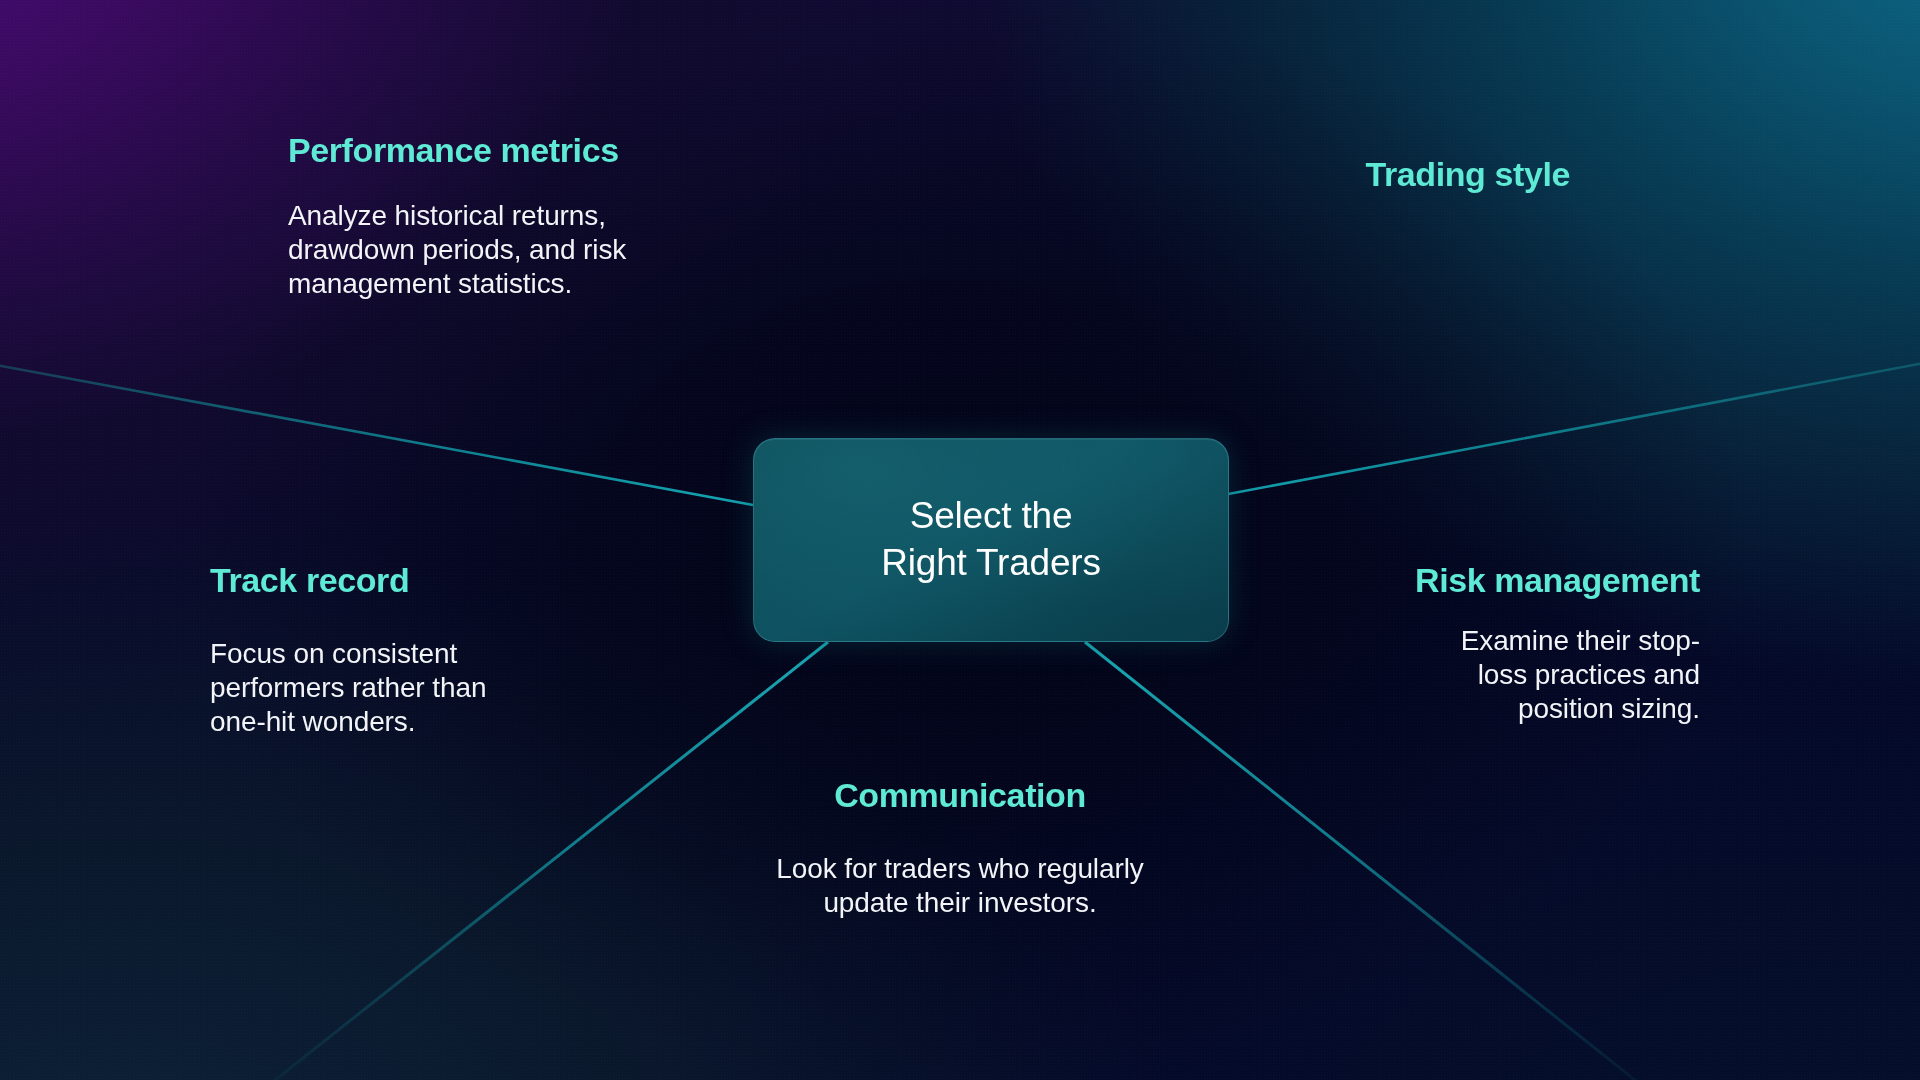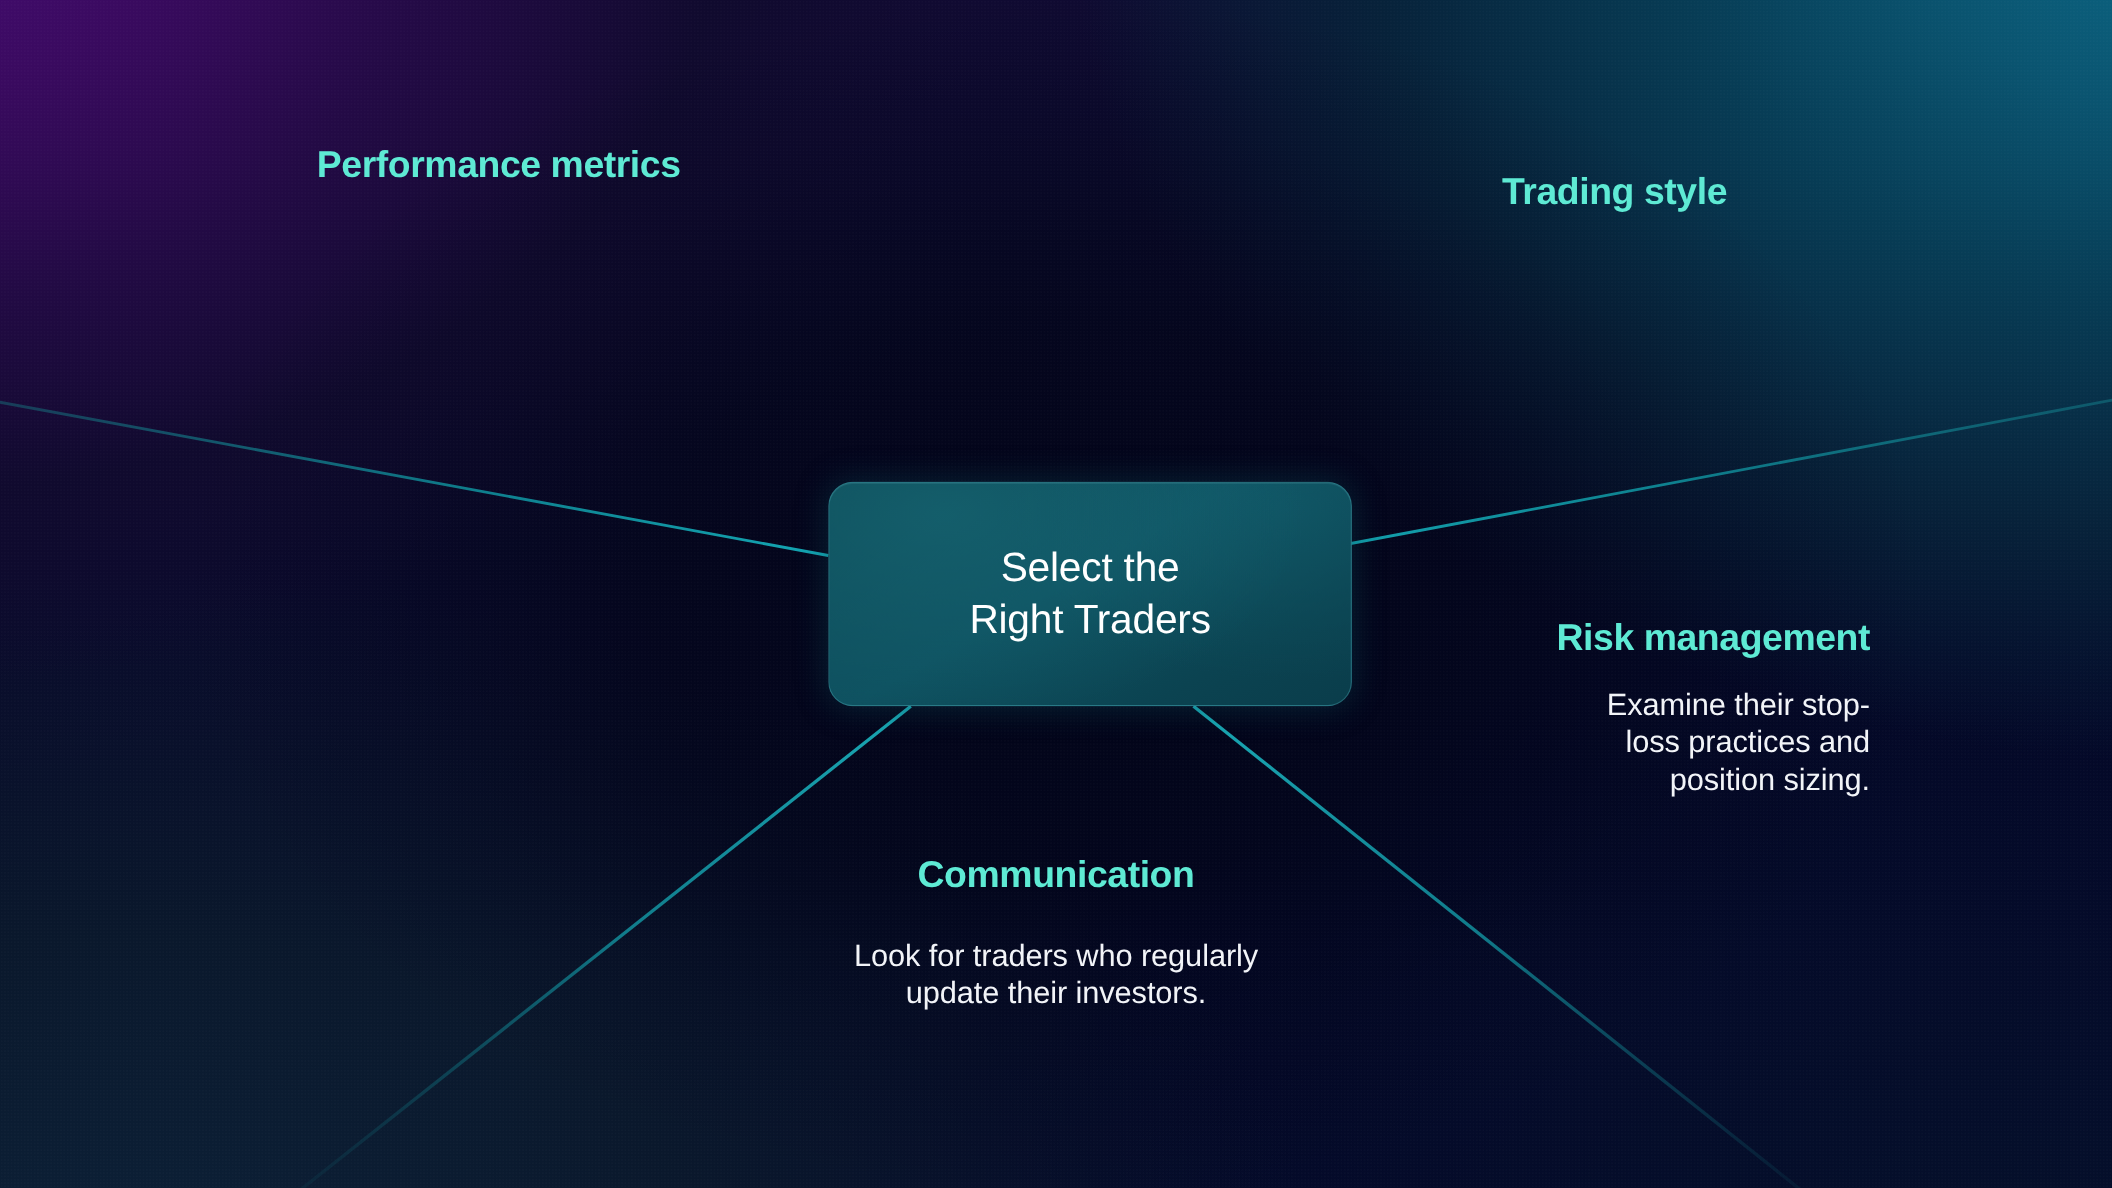--- a/index.html
+++ b/index.html
@@ -157,26 +157,35 @@
     <line x1="1085" y1="642" x2="1660" y2="1100" stroke="url(#gradDownRight)" stroke-width="3"></line>
   </svg>
 
   <div class="center-node">
     <div class="center-node-title">Select the
 Right Traders</div>
   </div>
 
   <div class="branch align-left" id="branch-performance-metrics">
     <div class="branch-title">Performance metrics</div>
+    <div class="branch-body">Analyze historical returns,
+drawdown periods, and risk
+management statistics.</div>
   </div>
 
   <div class="branch align-right" id="branch-trading-style">
     <div class="branch-title">Trading style</div>
   </div>
 
+  <div class="branch align-left" id="branch-track-record">
+    <div class="branch-title">Track record</div>
+    <div class="branch-body">Focus on consistent
+performers rather than
+one-hit wonders.</div>
+  </div>
 
   <div class="branch align-right" id="branch-risk-management">
     <div class="branch-title">Risk management</div>
     <div class="branch-body">Examine their stop-
 loss practices and
 position sizing.</div>
   </div>
 
   <div class="branch align-center" id="branch-communication">
     <div class="branch-title">Communication</div>

